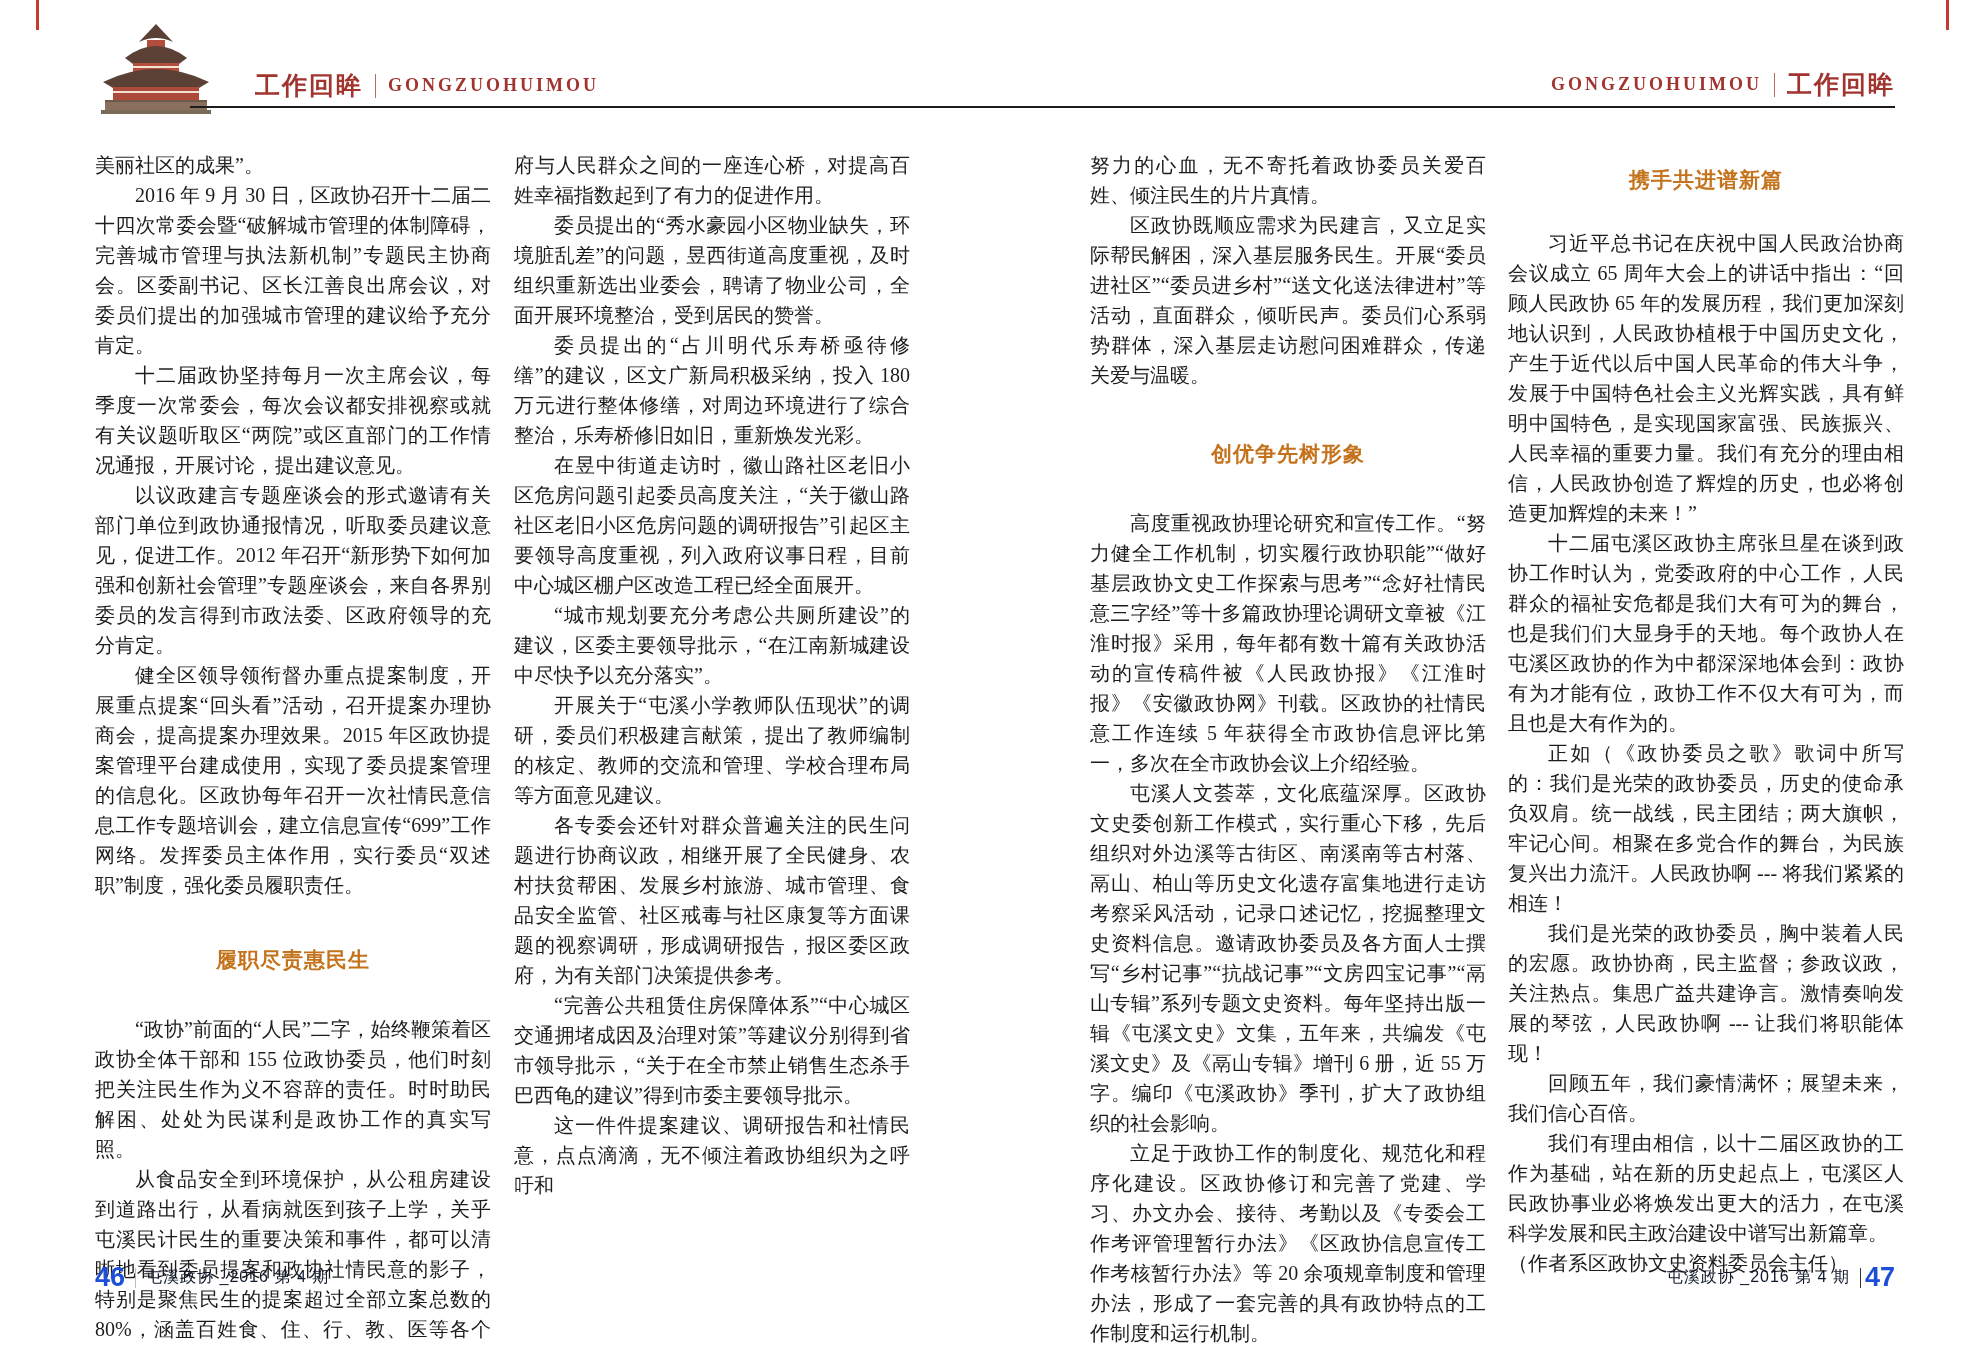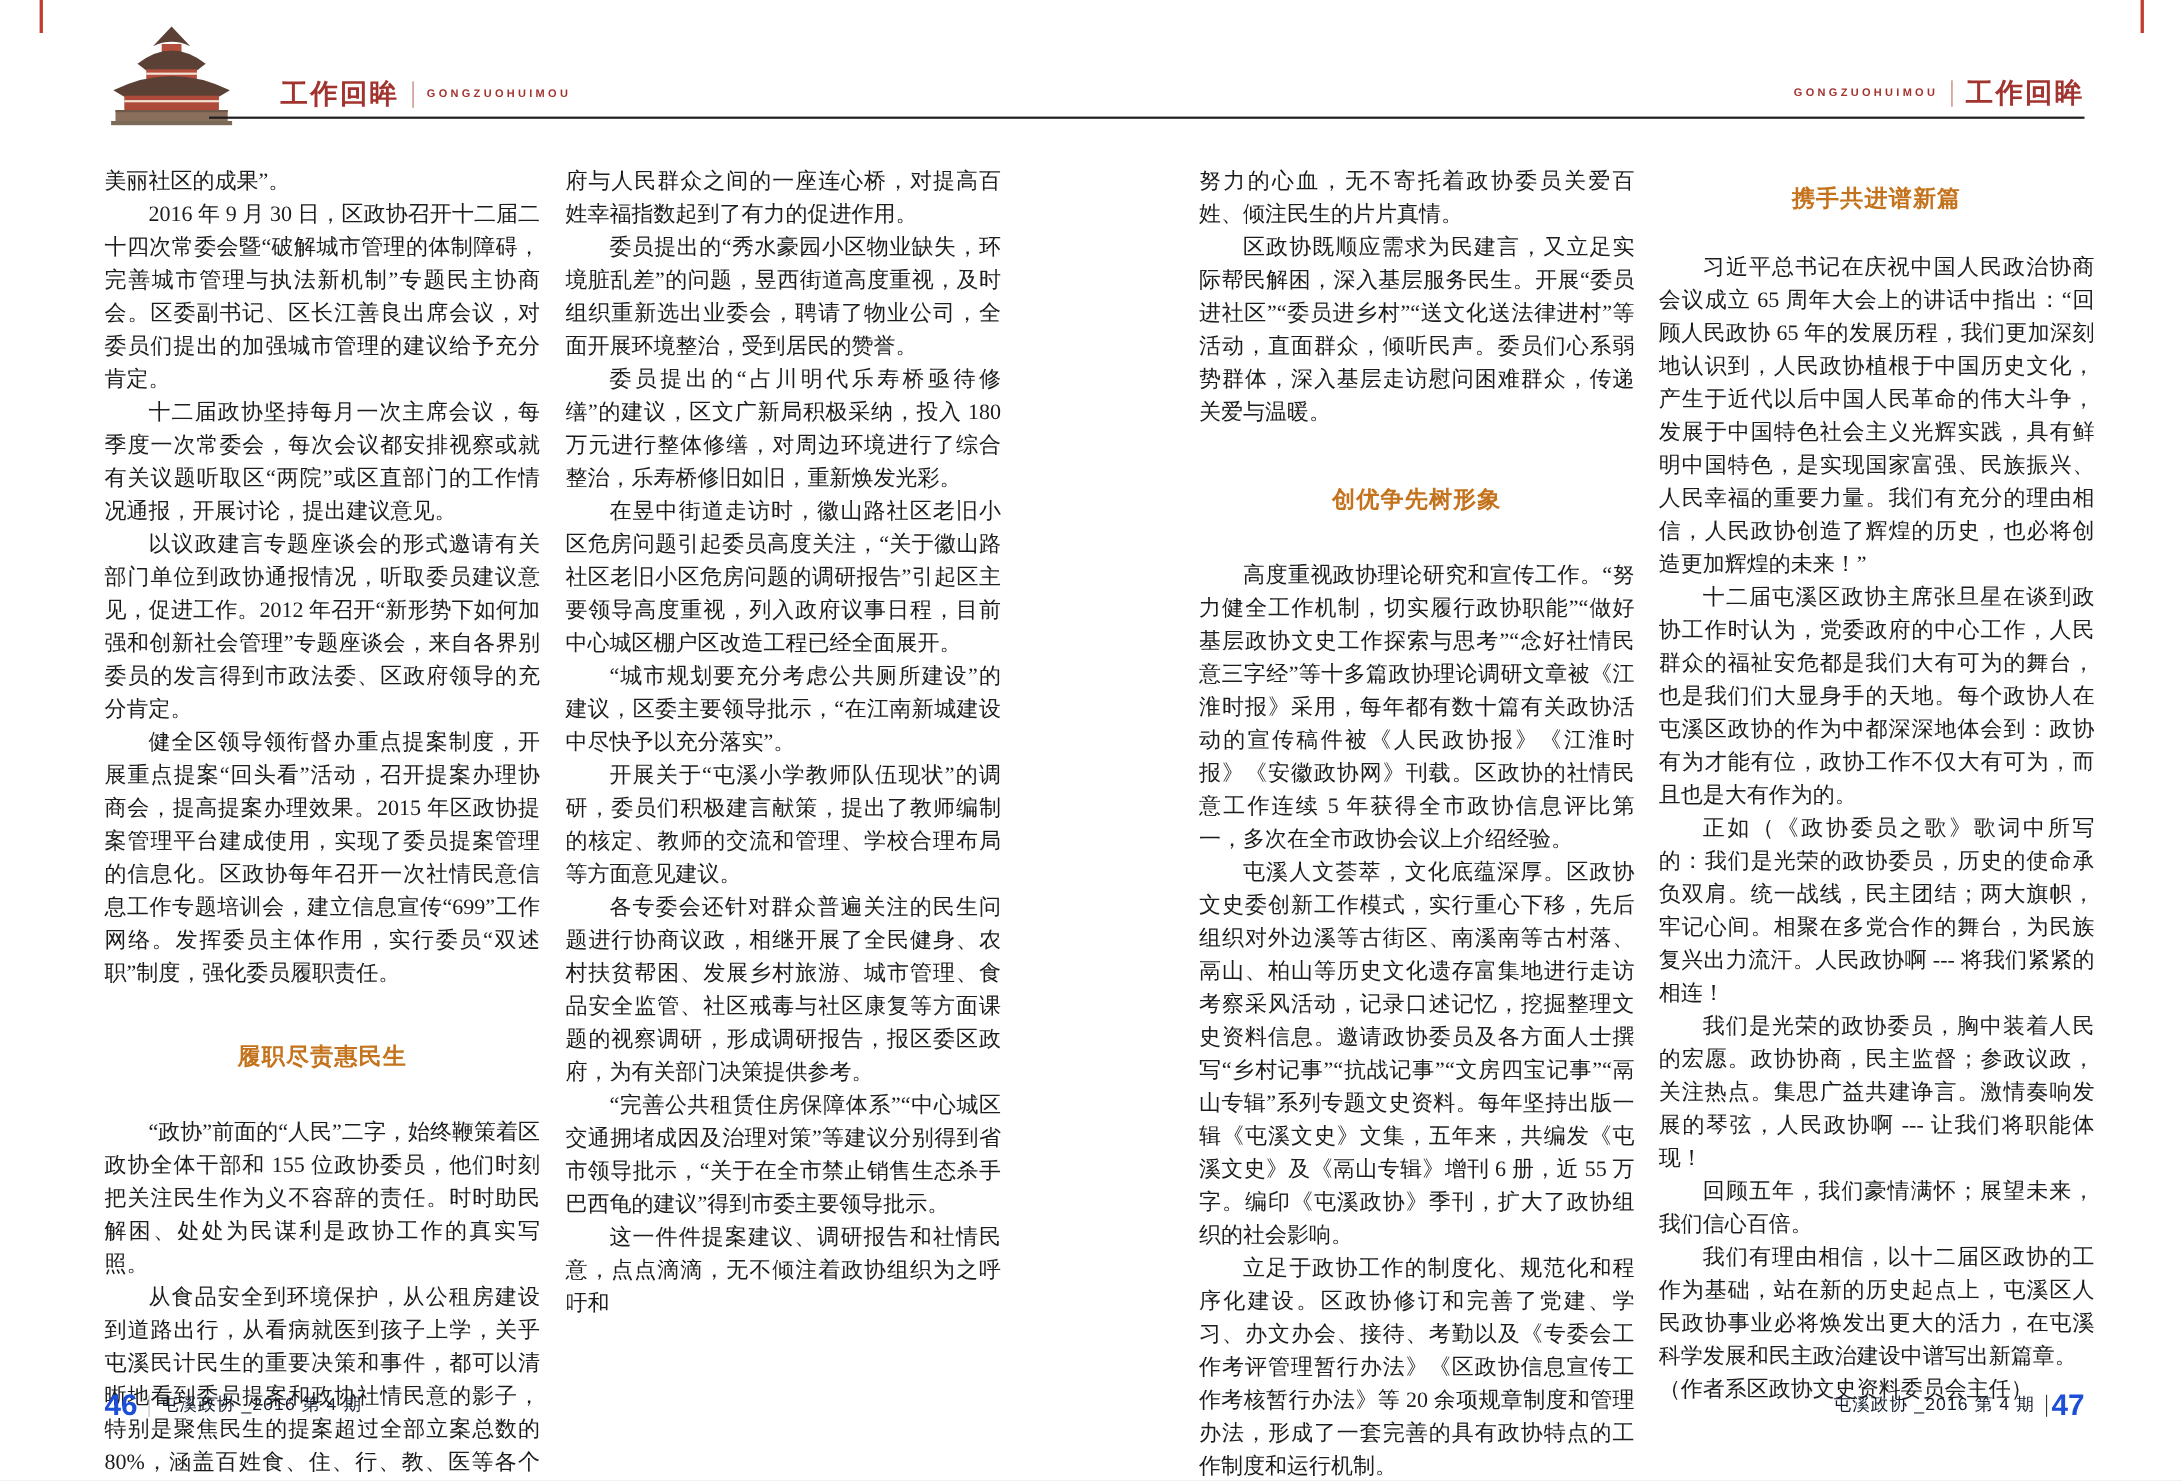--- a/index.html
+++ b/index.html
@@ -12,22 +12,22 @@
   .cropmark.cm-left{left:36px;}
   .cropmark.cm-right{left:1946px;}
 
   
   .hdr-left{position:absolute;left:75px;top:22px;display:flex;align-items:flex-end;}
   .pagoda{width:162px;height:92px;display:block;}
   .hdr-title-block{display:flex;align-items:center;margin:0 0 12px 18px;}
   .hdr-cn{font-size:25px;font-weight:bold;color:#a23430;letter-spacing:2px;
           font-family:"Liberation Serif","DejaVu Serif",serif;}
   .hdr-bar{display:inline-block;width:1px;height:24px;background:#b96a63;margin:0 12px;}
-  .hdr-en{font-size:10px;font-weight:600;color:#a23430;letter-spacing:3px;
-          font-family:Liberation Sans, sans-serif;text-align:right;}
+  .hdr-en{font-size:18px;font-weight:600;color:#a23430;letter-spacing:3px;
+          font-family:Liberation Serif, serif;text-align:right;}
   .hdr-right{position:absolute;right:89px;top:68px;display:flex;align-items:center;}
   .rule{position:absolute;left:190px;top:106px;width:1705px;height:2px;background:#1d1d1d;}
 
   
   .col{position:absolute;top:150px;width:396px;text-align:justify;}
   .col p{margin:0;font-size:20px;line-height:30px;text-indent:2em;}
   .col p.noind{text-indent:0;}
   .sec-heading{
     font-family:"Liberation Sans","DejaVu Sans",sans-serif;
     font-size:21px;font-weight:bold;color:#c4731c;text-align:center;

